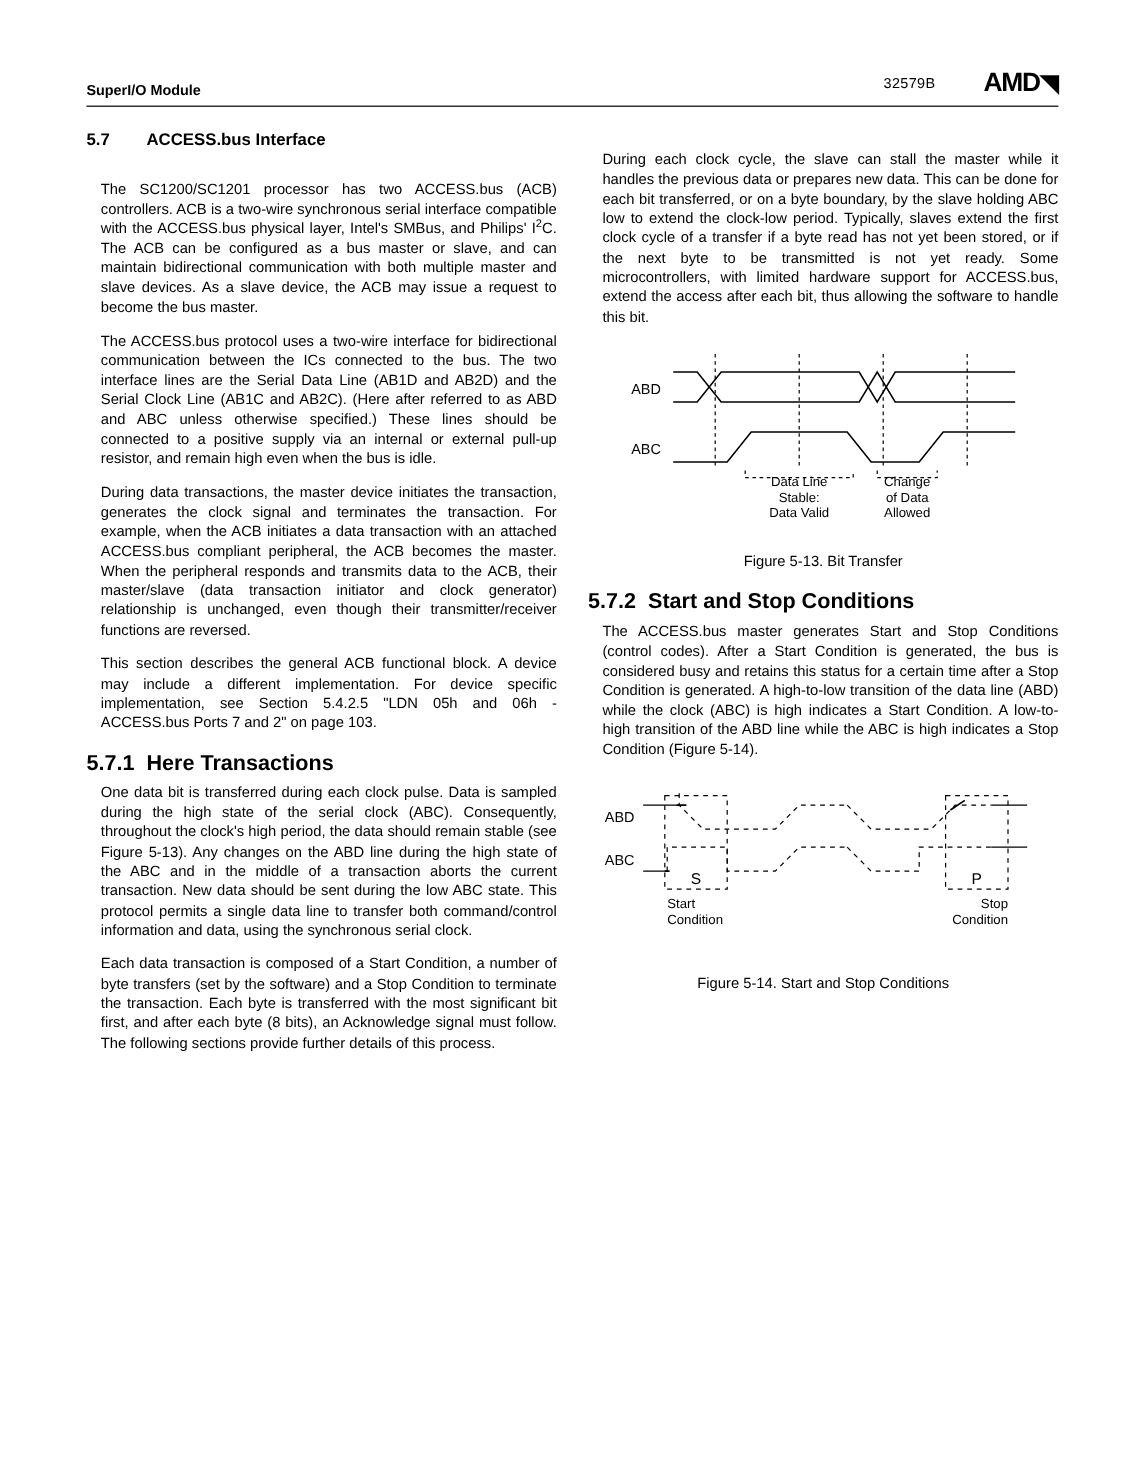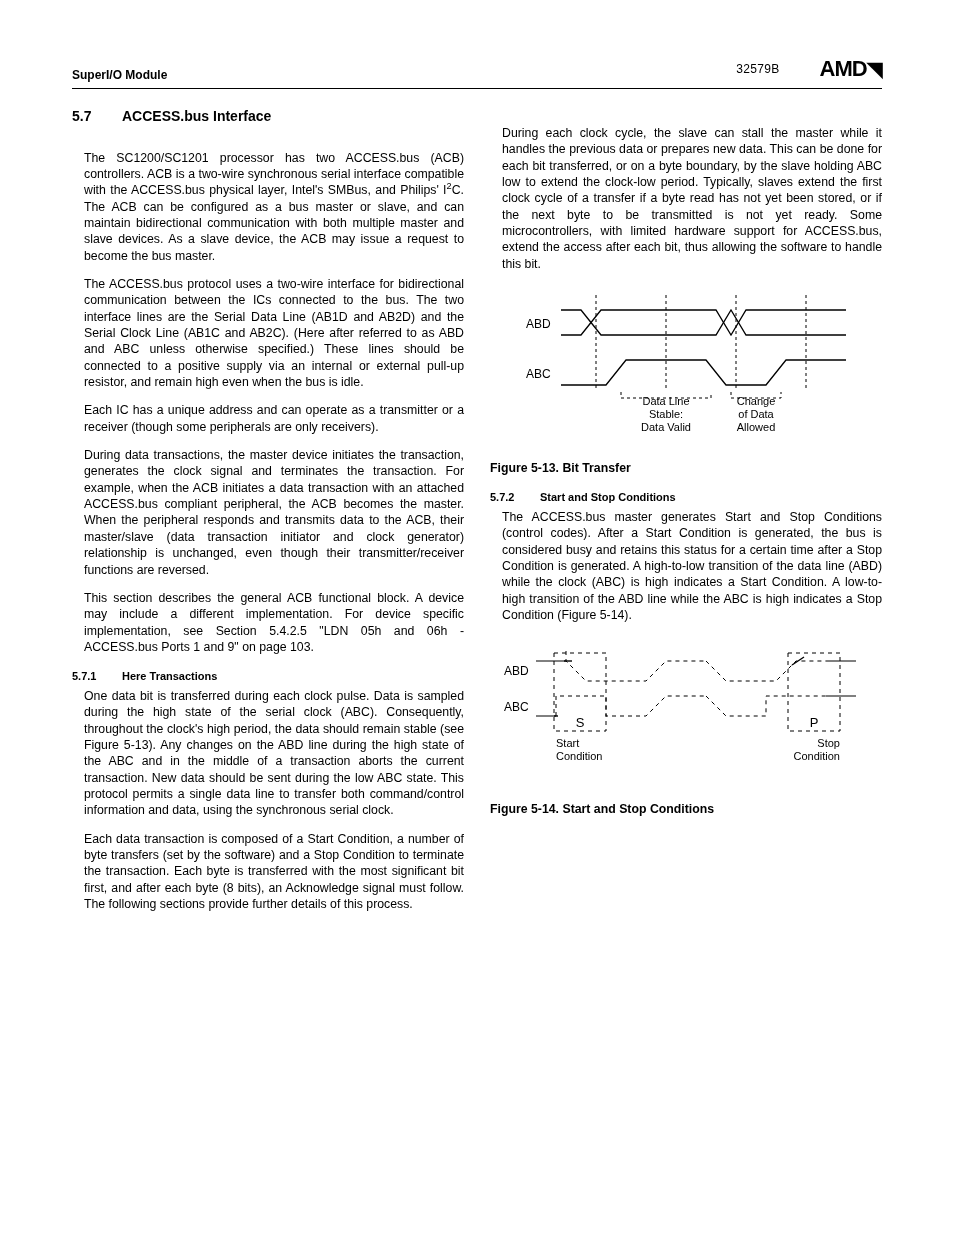--- a/index.html
+++ b/index.html
@@ -57,33 +57,34 @@
     line-height: 1.33;
     text-align: justify;
   }
   .section-title {
     font-size: 14px;
     font-weight: bold;
     margin: 6px 0 24px 0;
     text-align: left;
   }
   .subsection-title {
-    font-size: 11px;
+    font-size: 18px;
     font-weight: bold;
     margin: 14px 0 4px 0;
     text-align: left;
   }
   .sub-num { display:inline-block; width:50px; }
   p { margin: 0 0 12px 12px; }
   .figure {
     margin: 18px 0 6px 0;
   }
   .figure svg { display:block; margin: 0 auto; }
   .fig-caption {
-    font-weight: bold;
+    text-align: center;
+    font-weight: normal;
     font-size: 12.3px;
     margin: 10px 0 14px 0;
   }
   .footer {
     position: absolute;
     left: 72px;
     right: 72px;
     bottom: 48px;
     border-top: 1.5px solid #000;
     padding-top: 6px;
@@ -113,23 +114,22 @@
   <div class="columns">
 
     <div class="col">
       <div class="section-title">
         <span class="sub-num">5.7</span><span>ACCESS.bus Interface</span>
       </div>
 
       <p><span>The SC1200/SC1201 processor has two ACCESS.bus (ACB) controllers. ACB is a two-wire synchronous serial interface compatible with the ACCESS.bus physical layer, Intel's SMBus, and Philips' I</span><sup>2</sup><span>C. The ACB can be configured as a bus master or slave, and can maintain bidirectional communication with both multiple master and slave devices. As a slave device, the ACB may issue a request to become the bus master.</span></p>
 
       <p>The ACCESS.bus protocol uses a two-wire interface for bidirectional communication between the ICs connected to the bus. The two interface lines are the Serial Data Line (AB1D and AB2D) and the Serial Clock Line (AB1C and AB2C). (Here after referred to as ABD and ABC unless otherwise specified.) These lines should be connected to a positive supply via an internal or external pull-up resistor, and remain high even when the bus is idle.</p>
-      <p>Each IC has a unique address and can operate as a transmitter or a receiver (though some peripherals are only receivers).</p>
       <p>During data transactions, the master device initiates the transaction, generates the clock signal and terminates the transaction. For example, when the ACB initiates a data transaction with an attached ACCESS.bus compliant peripheral, the ACB becomes the master. When the peripheral responds and transmits data to the ACB, their master/slave (data transaction initiator and clock generator) relationship is unchanged, even though their transmitter/receiver functions are reversed.</p>
-      <p>This section describes the general ACB functional block. A device may include a different implementation. For device specific implementation, see Section 5.4.2.5 "LDN 05h and 06h - ACCESS.bus Ports 1 and 9" on page 103.</p>
+      <p>This section describes the general ACB functional block. A device may include a different implementation. For device specific implementation, see Section 5.4.2.5 "LDN 05h and 06h - ACCESS.bus Ports 7 and 2" on page 103.</p>
 
       <div class="subsection-title">
         <span class="sub-num">5.7.1</span><span>Here Transactions</span>
       </div>
 
       <p>One data bit is transferred during each clock pulse. Data is sampled during the high state of the serial clock (ABC). Consequently, throughout the clock's high period, the data should remain stable (see Figure 5-13). Any changes on the ABD line during the high state of the ABC and in the middle of a transaction aborts the current transaction. New data should be sent during the low ABC state. This protocol permits a single data line to transfer both command/control information and data, using the synchronous serial clock.</p>
       <p>Each data transaction is composed of a Start Condition, a number of byte transfers (set by the software) and a Stop Condition to terminate the transaction. Each byte is transferred with the most significant bit first, and after each byte (8 bits), an Acknowledge signal must follow. The following sections provide further details of this process.</p>
     </div>
 
     <div class="col">

